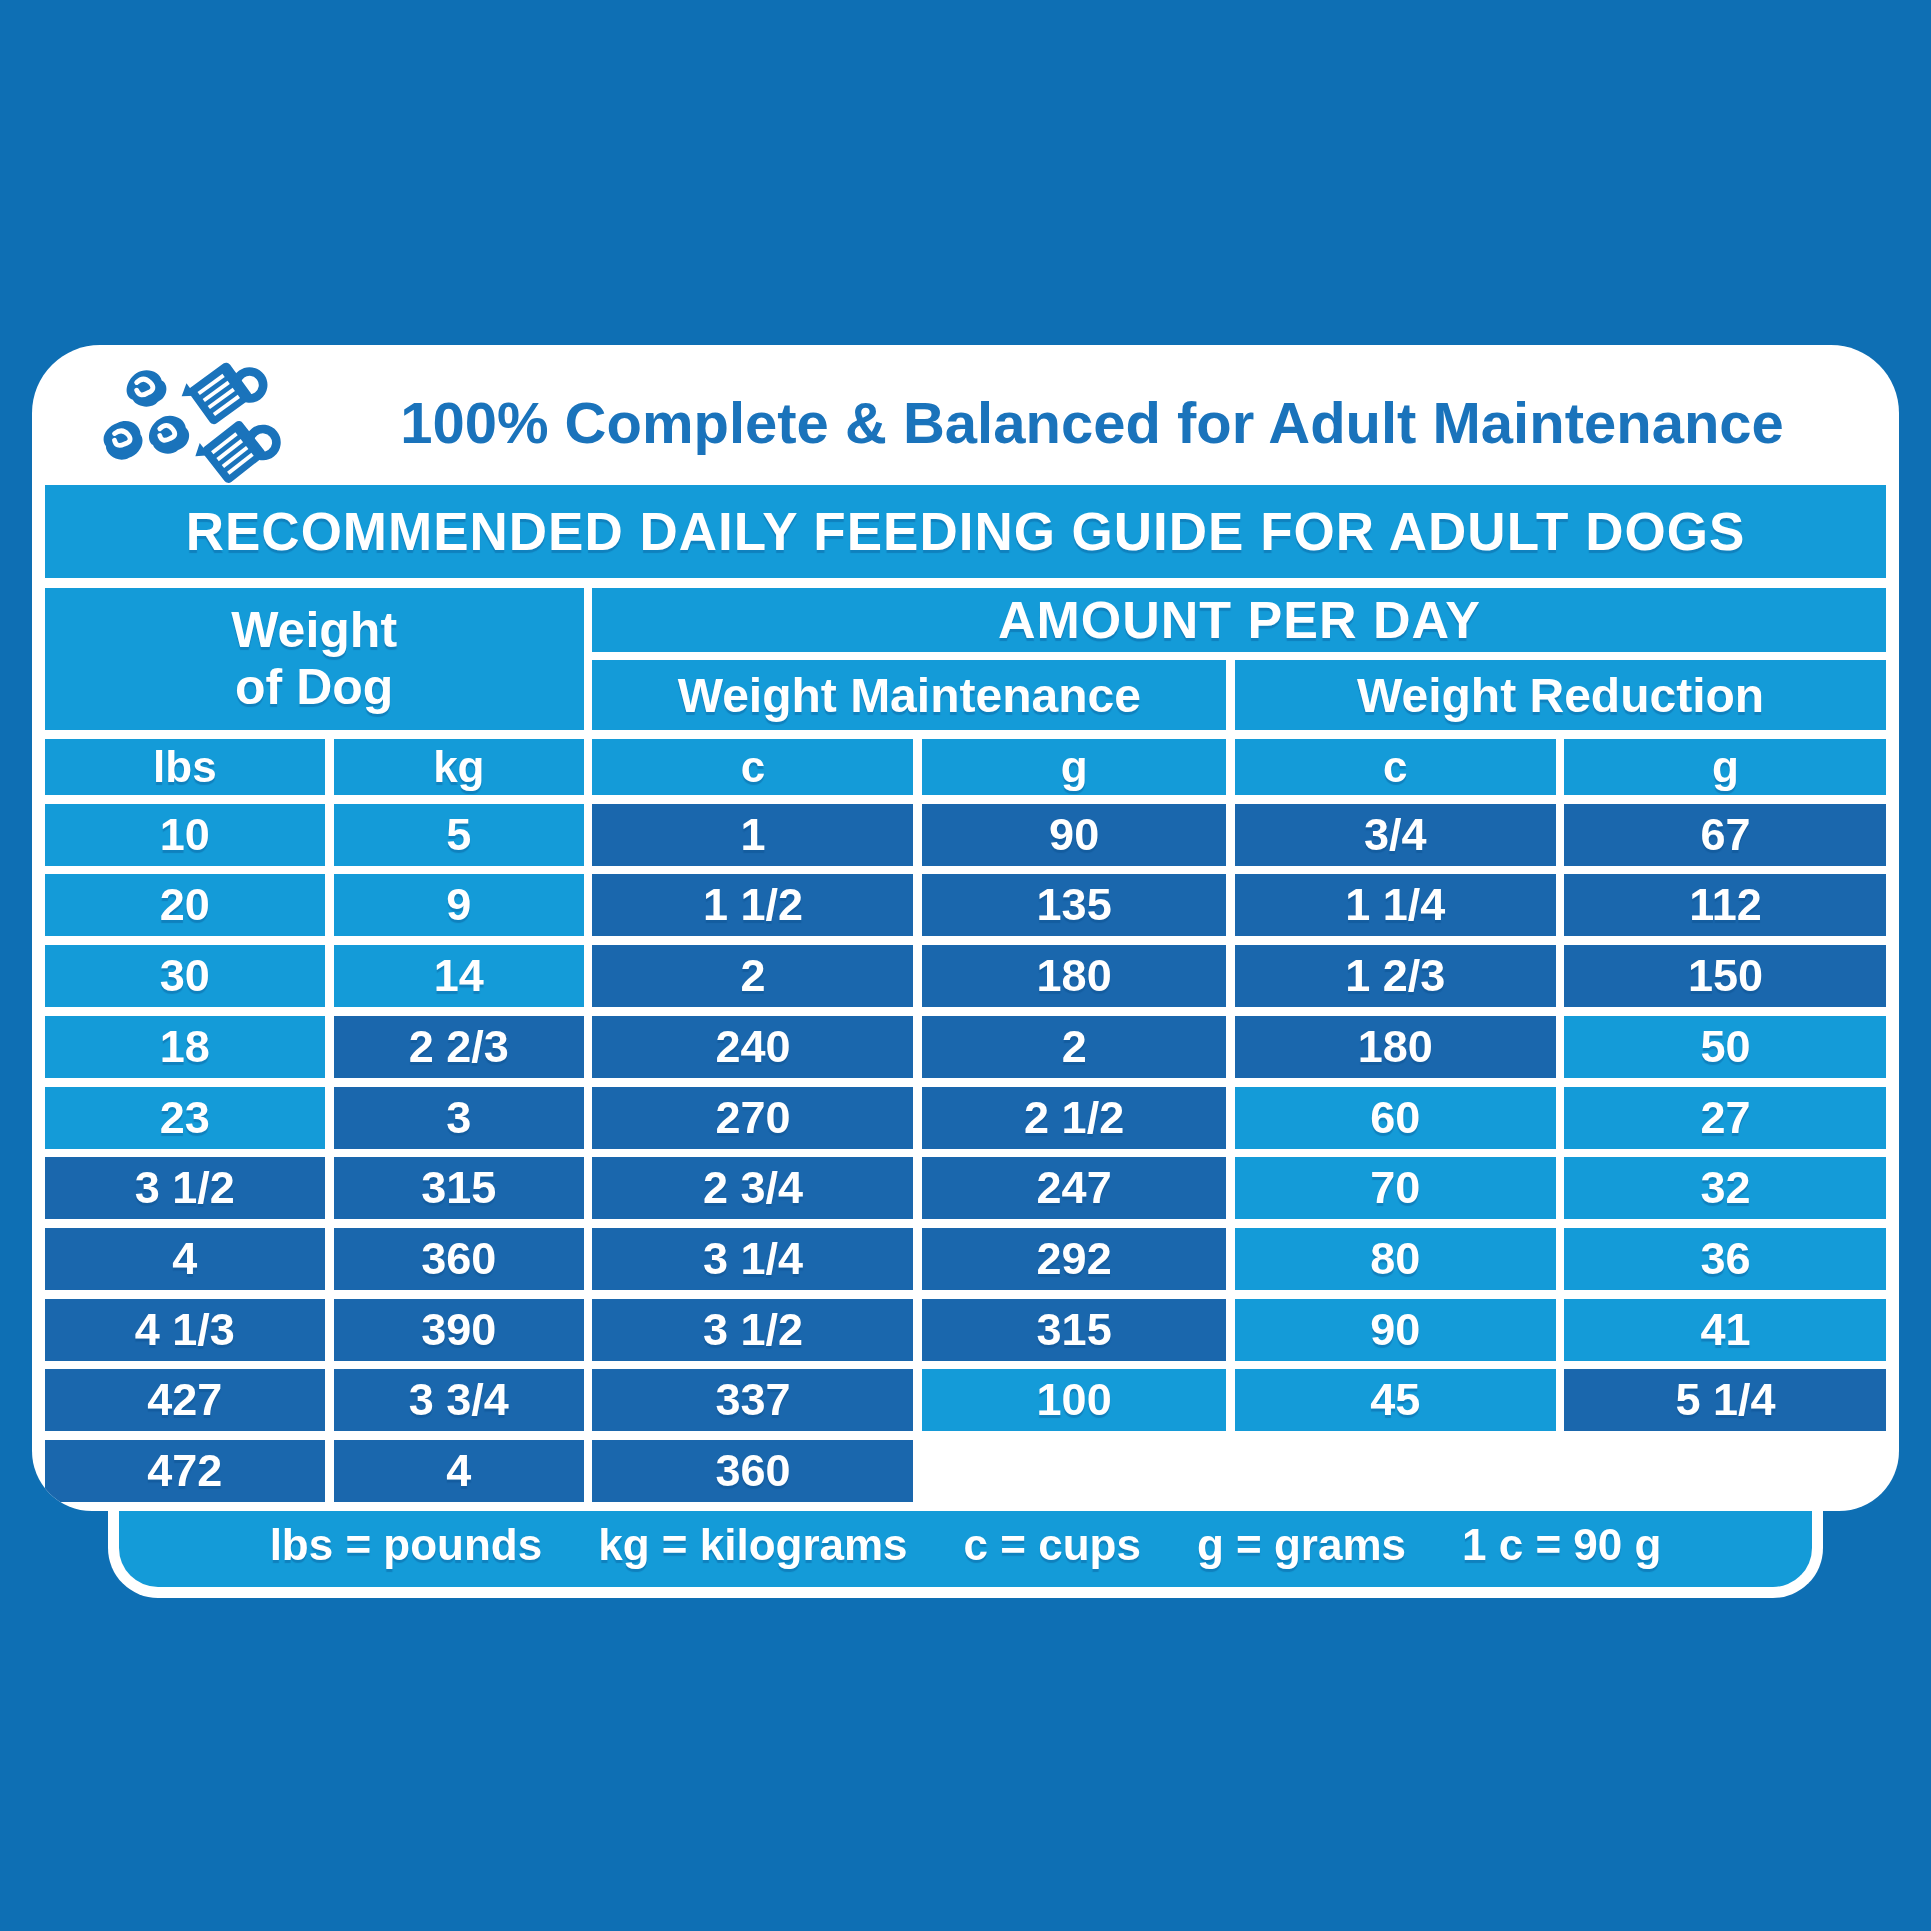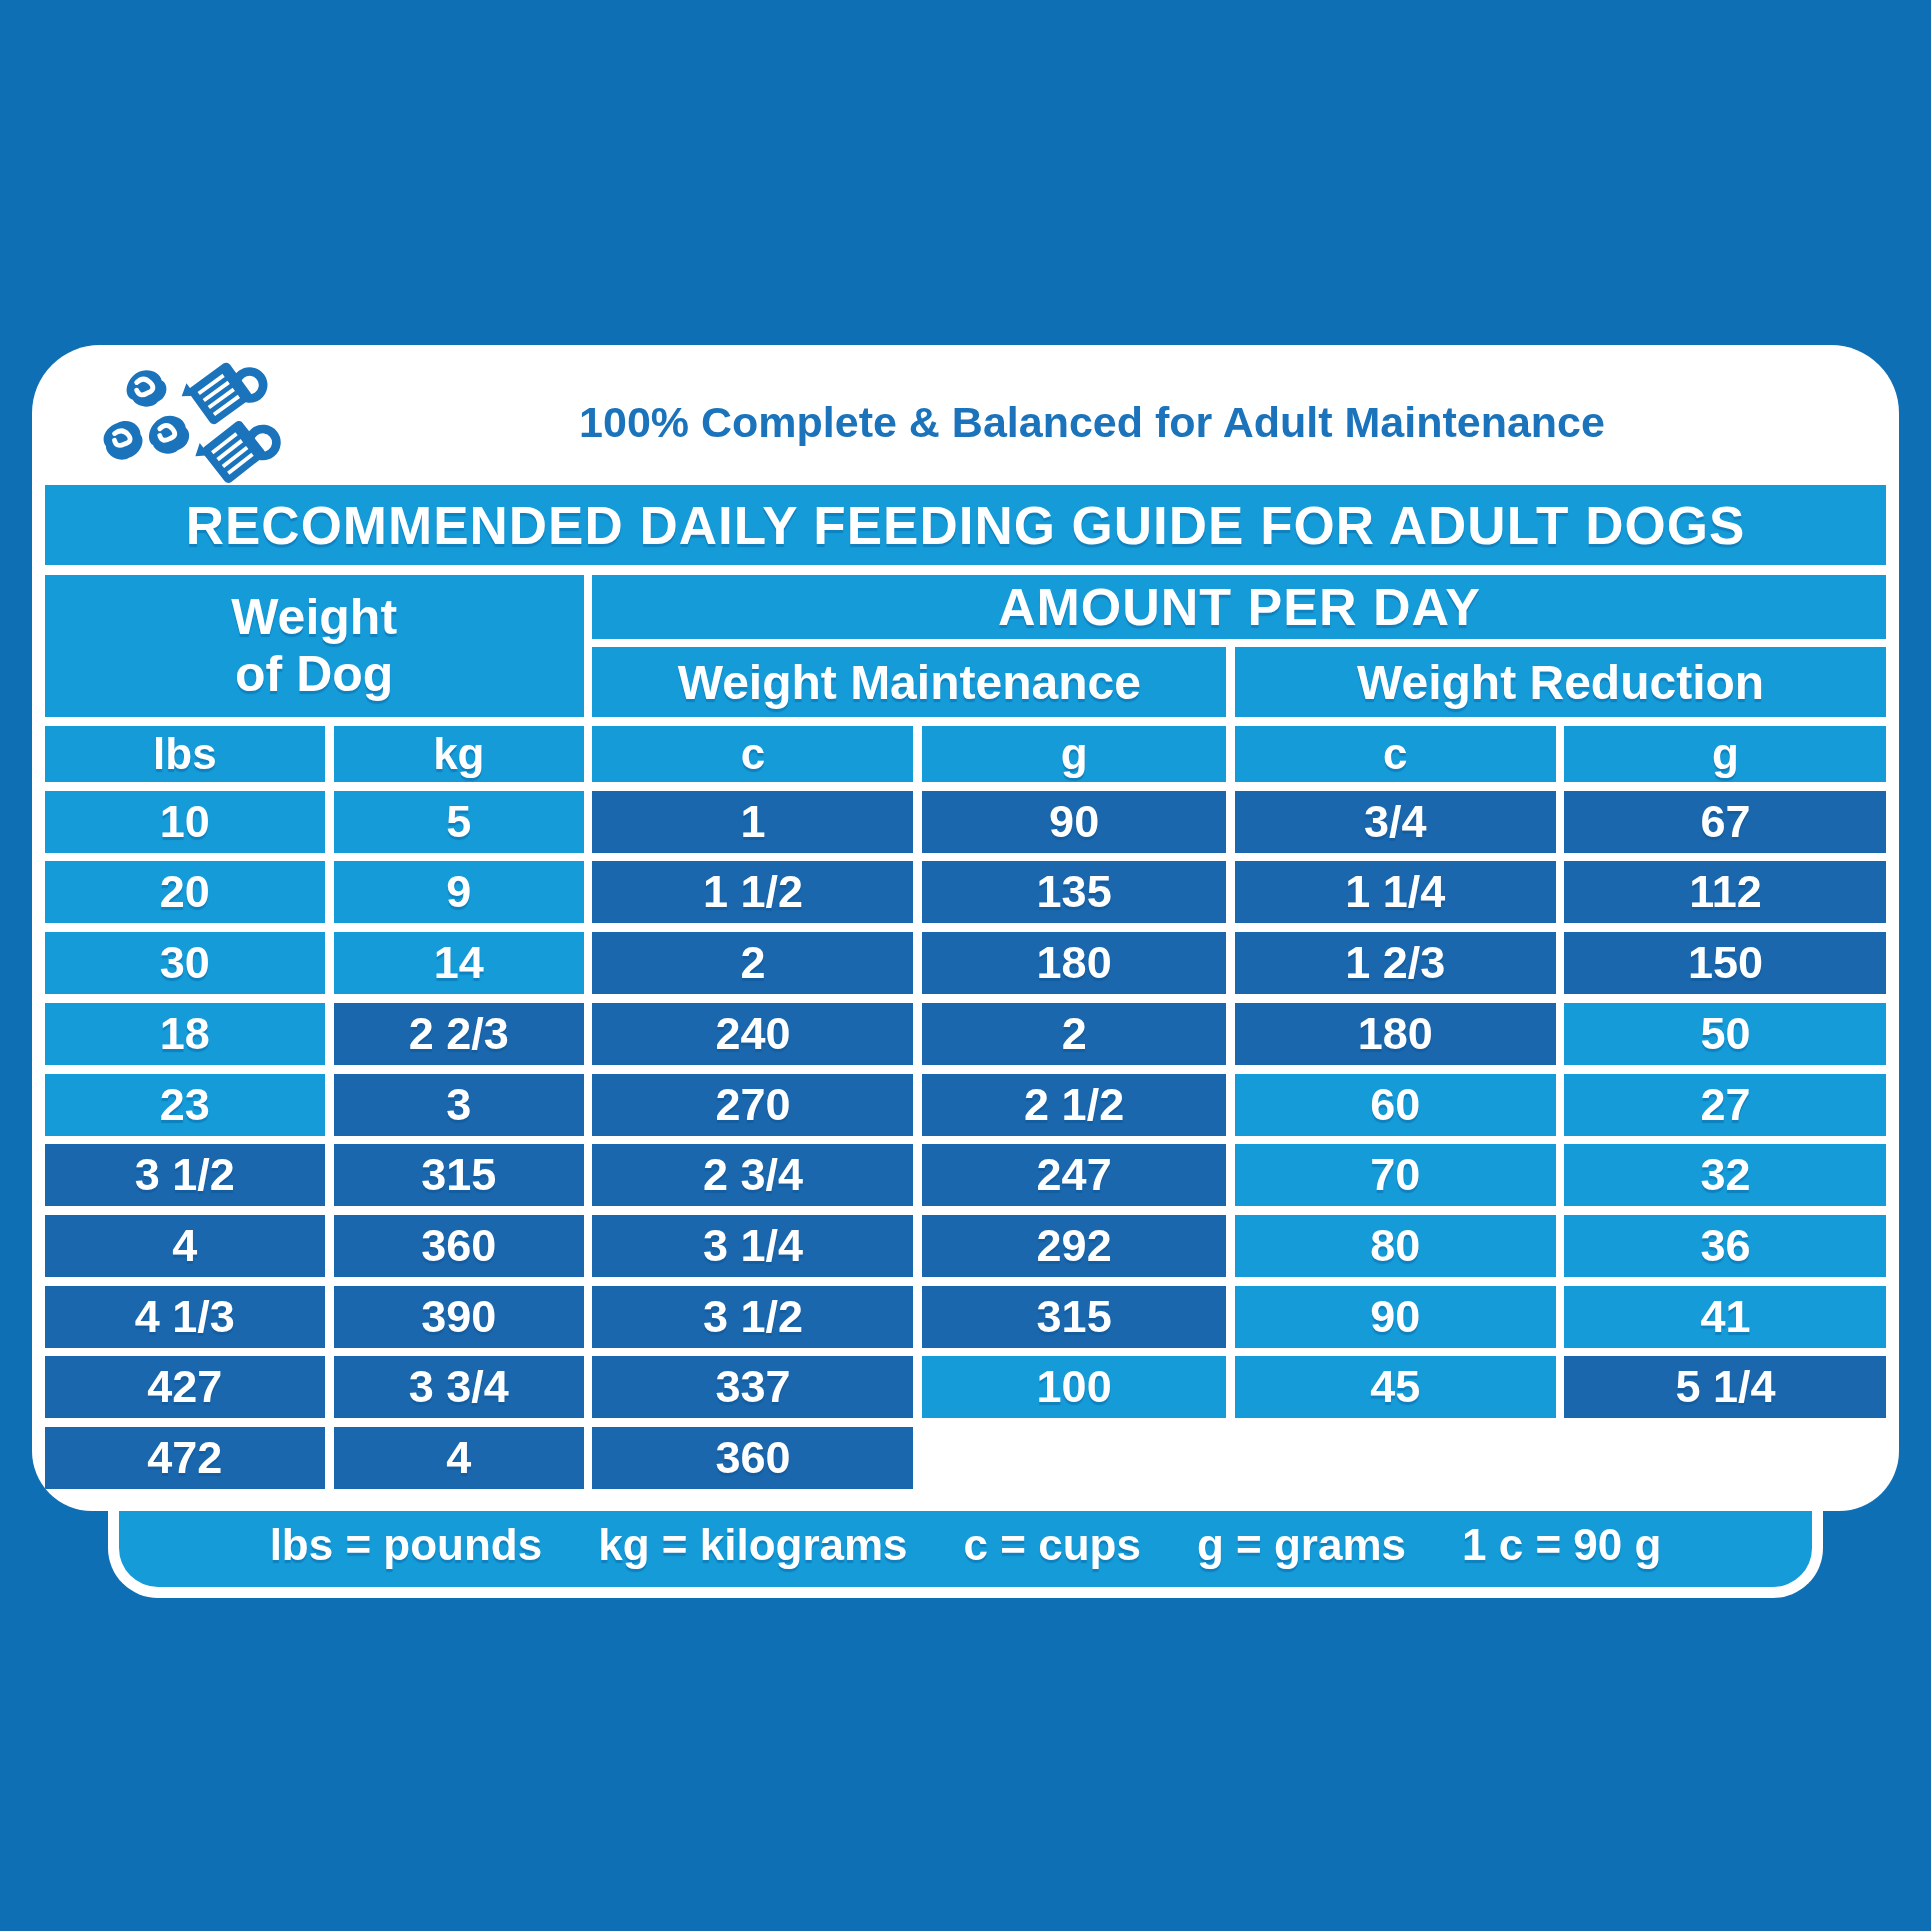--- a/index.html
+++ b/index.html
@@ -37,30 +37,30 @@
   .card-header svg.icon {
     width: 183px;
     height: 122px;
     margin-left: 70px;
     margin-top: 13.5px;
     flex: 0 0 auto;
   }
   .card-title {
     flex: 1;
     text-align: center;
-    font-size: 43px;
+    font-size: 58px;
     letter-spacing: 0px;
     color: var(--title-blue, #1a73bb);
     white-space: nowrap;
     margin-top: 15.4px;
   }
 
   .banner {
     margin: 0 12.6px;
-    height: 80px;
+    height: 93px;
     background: var(--bright-blue, #149bd8);
     display: flex;
     align-items: center;
     justify-content: center;
   }
   .banner span {
     color: #ffffff;
     font-size: 53px;
     letter-spacing: 1px;
     text-shadow: 0 2.9px 1px rgba(8,70,130,0.30);

